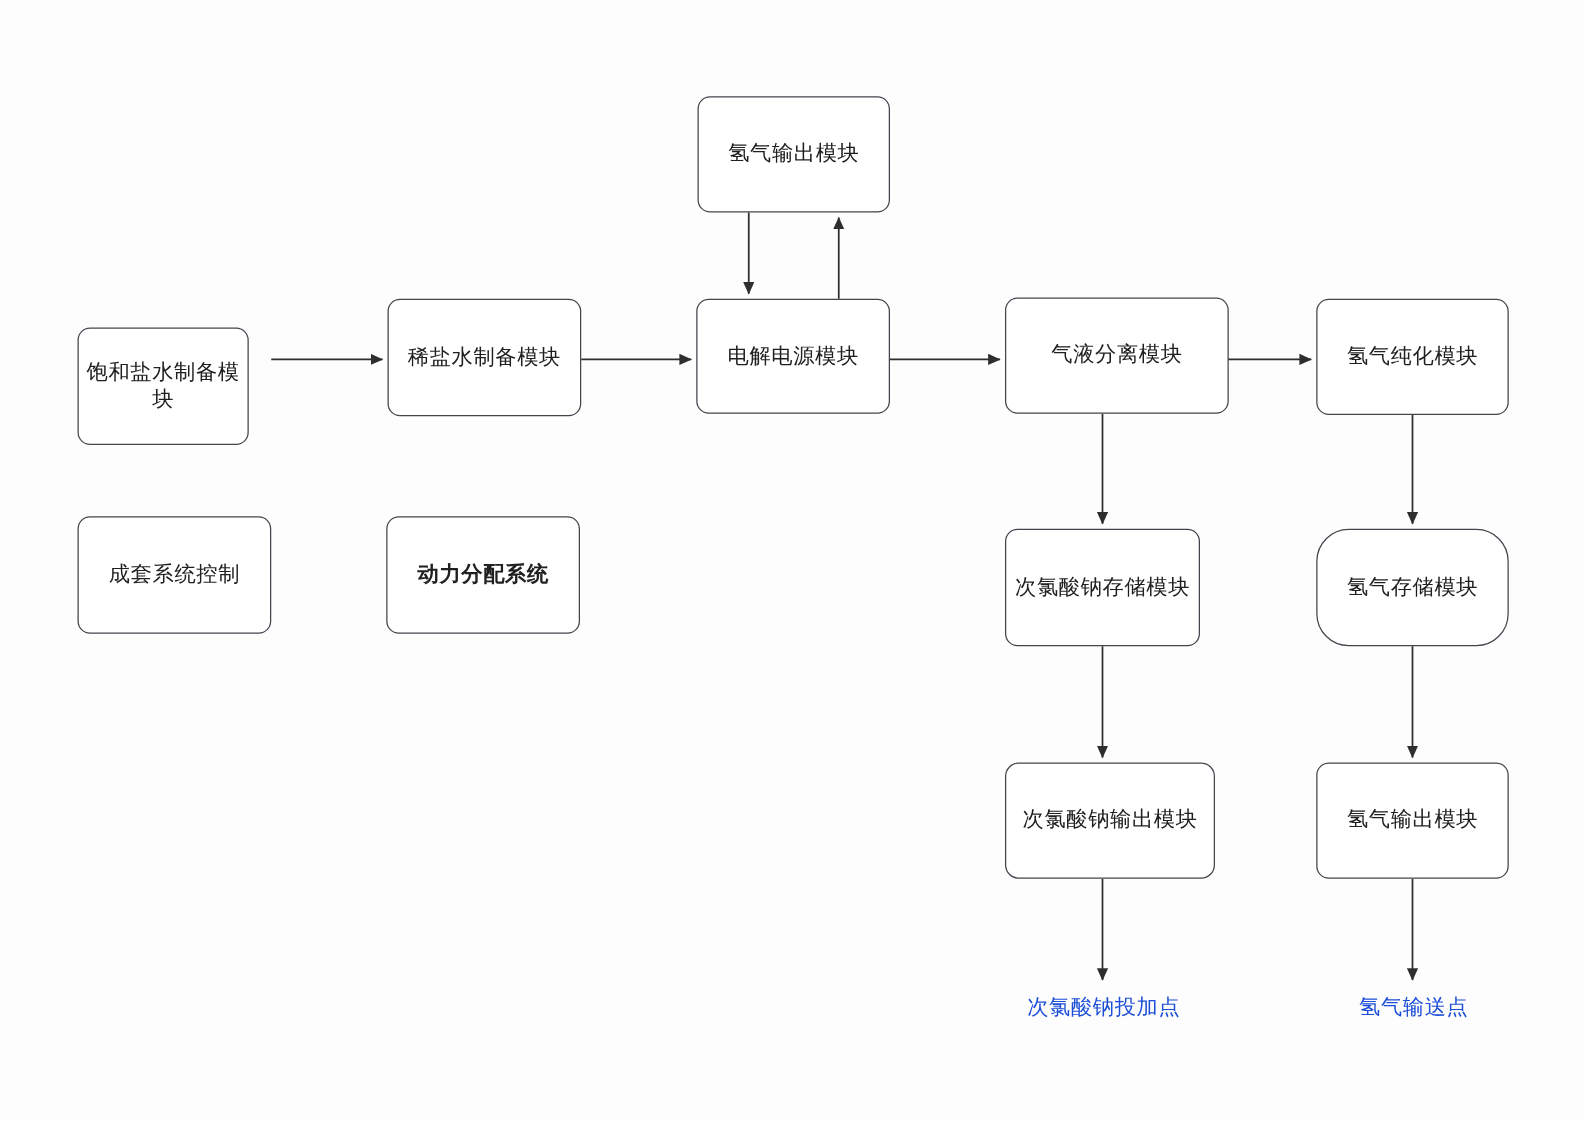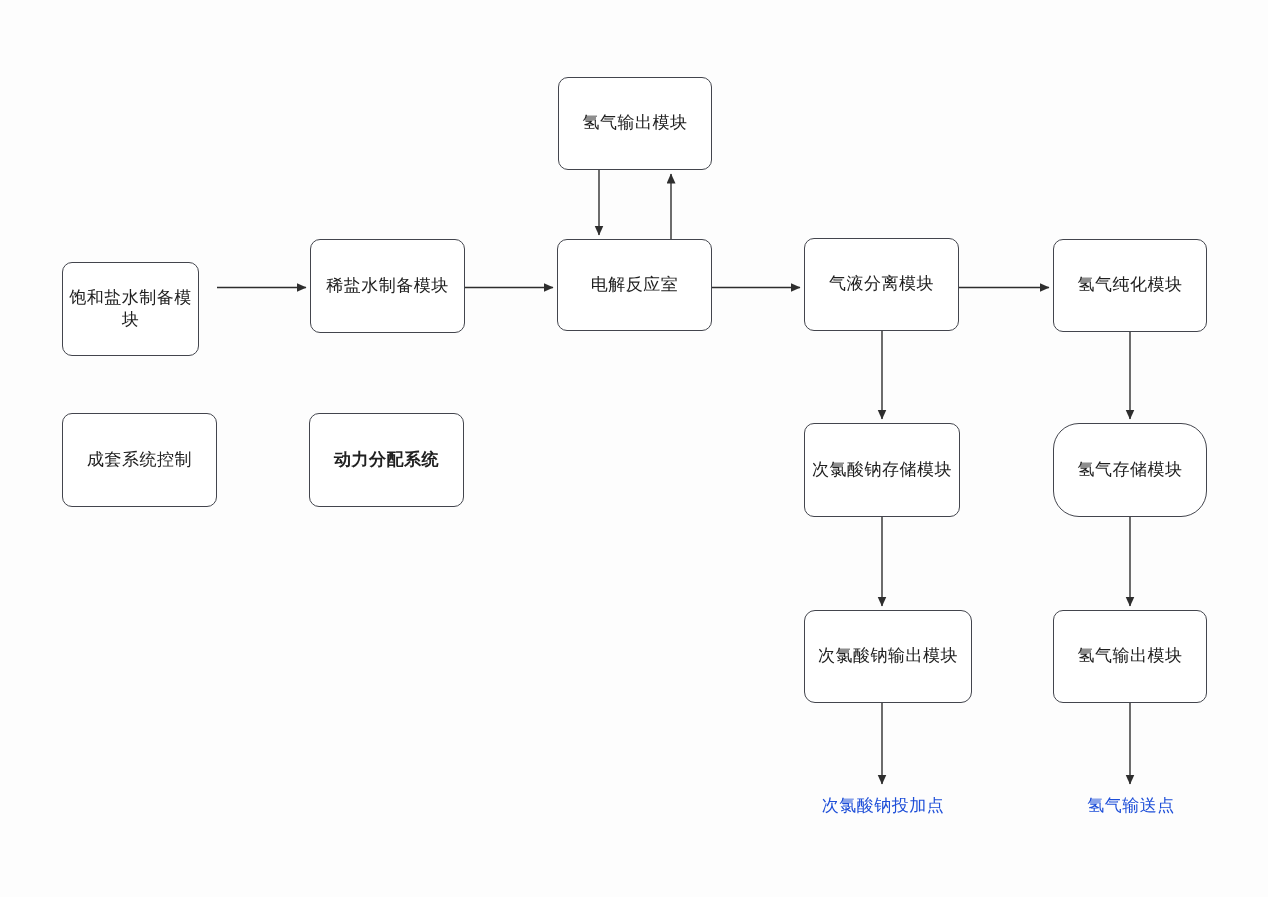--- a/index.html
+++ b/index.html
@@ -77,24 +77,24 @@
 
   <div class="node" style="left:62px; top:231px; width:137px; height:94px;margin-top:31px;">
     <span>饱和盐水制备模块</span>
   </div>
 
   <div class="node" style="left:310px; top:239px; width:155px; height:94px;">
     <span>稀盐水制备模块</span>
   </div>
 
   <div class="node" style="left:557px; top:239px; width:155px; height:92px;">
-    <span>电解反应室</span>
+    <span>电解电源模块</span>
   </div>
 
-  <div class="node" style="left:804px; top:238px; width:155px; height:93px;">
+  <div class="node" style="left:804px; top:238px; width:179px; height:93px;">
     <span>气液分离模块</span>
   </div>
 
   <div class="node" style="left:1053px; top:239px; width:154px; height:93px;">
     <span>氢气纯化模块</span>
   </div>
 
   <div class="node" style="left:62px; top:413px; width:155px; height:94px;">
     <span>成套系统控制</span>
   </div>

